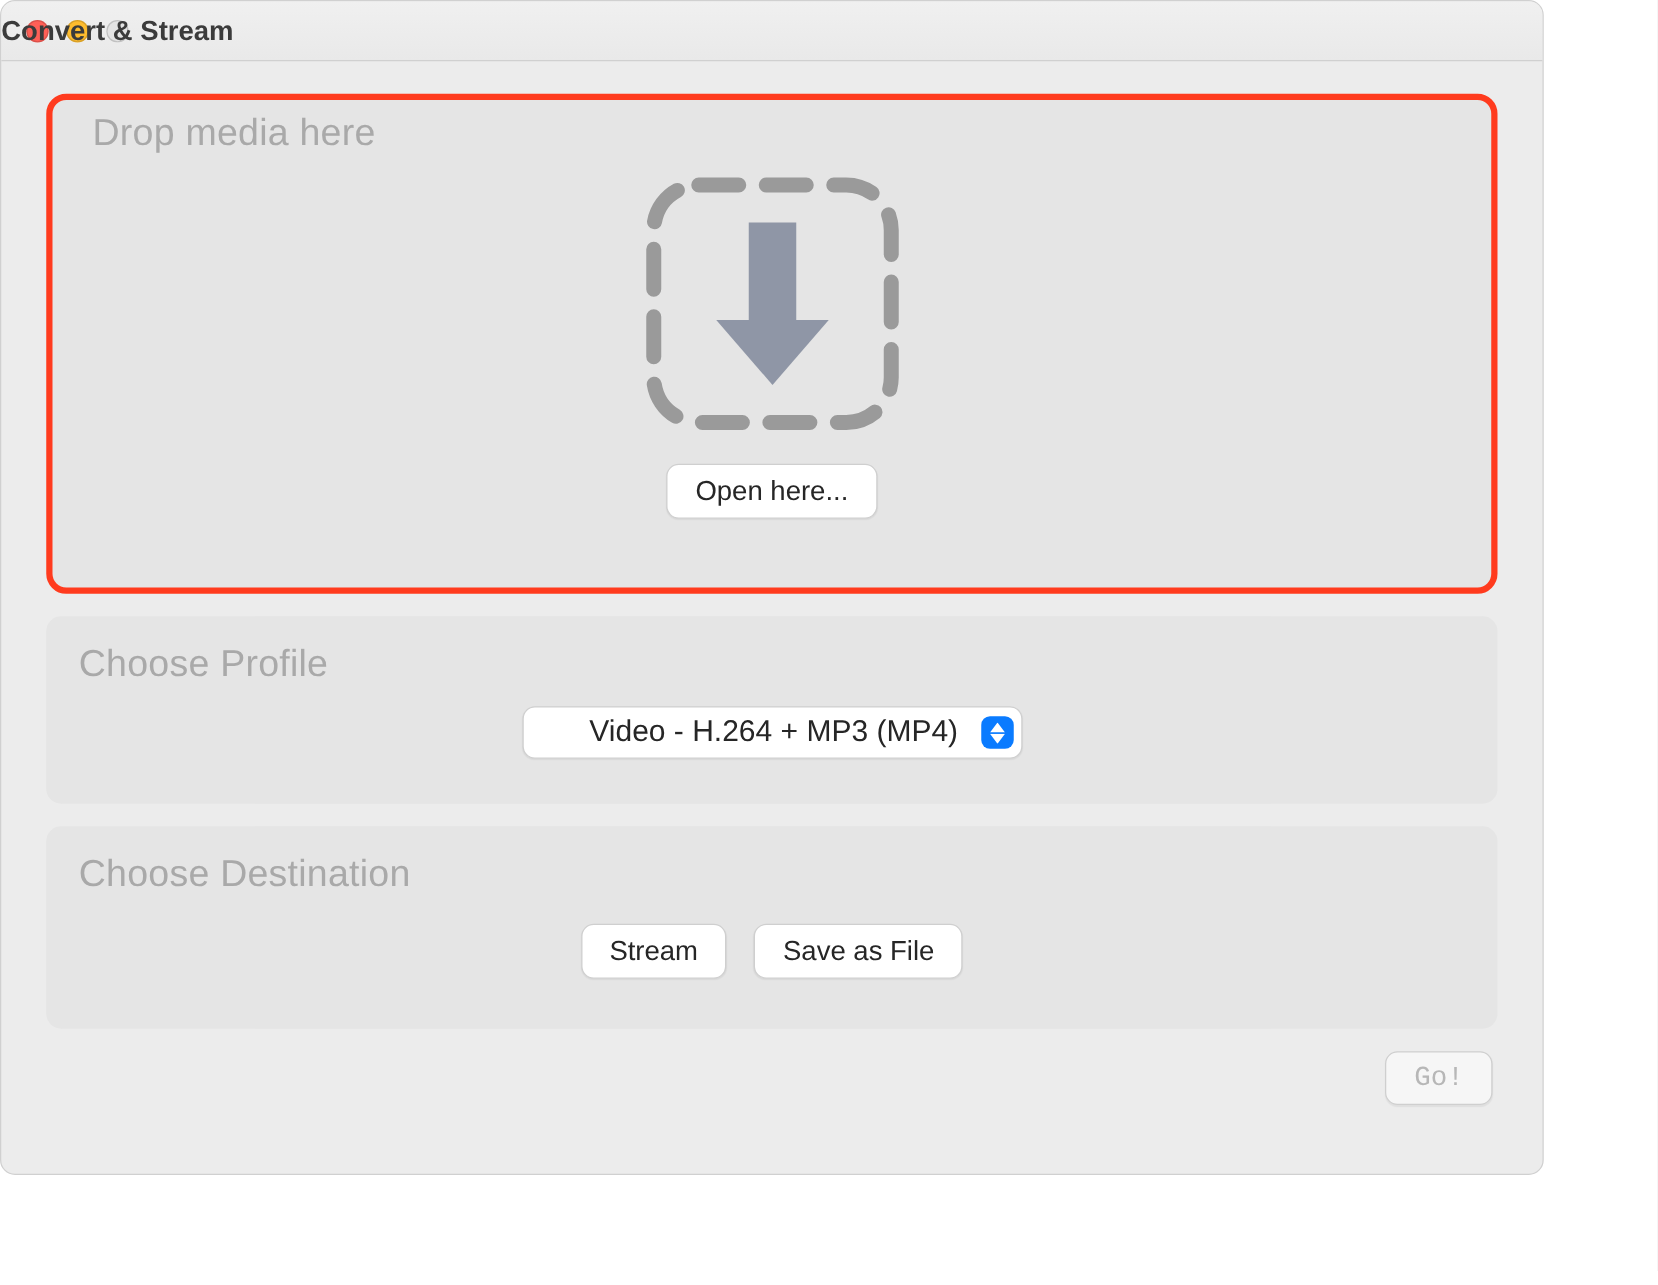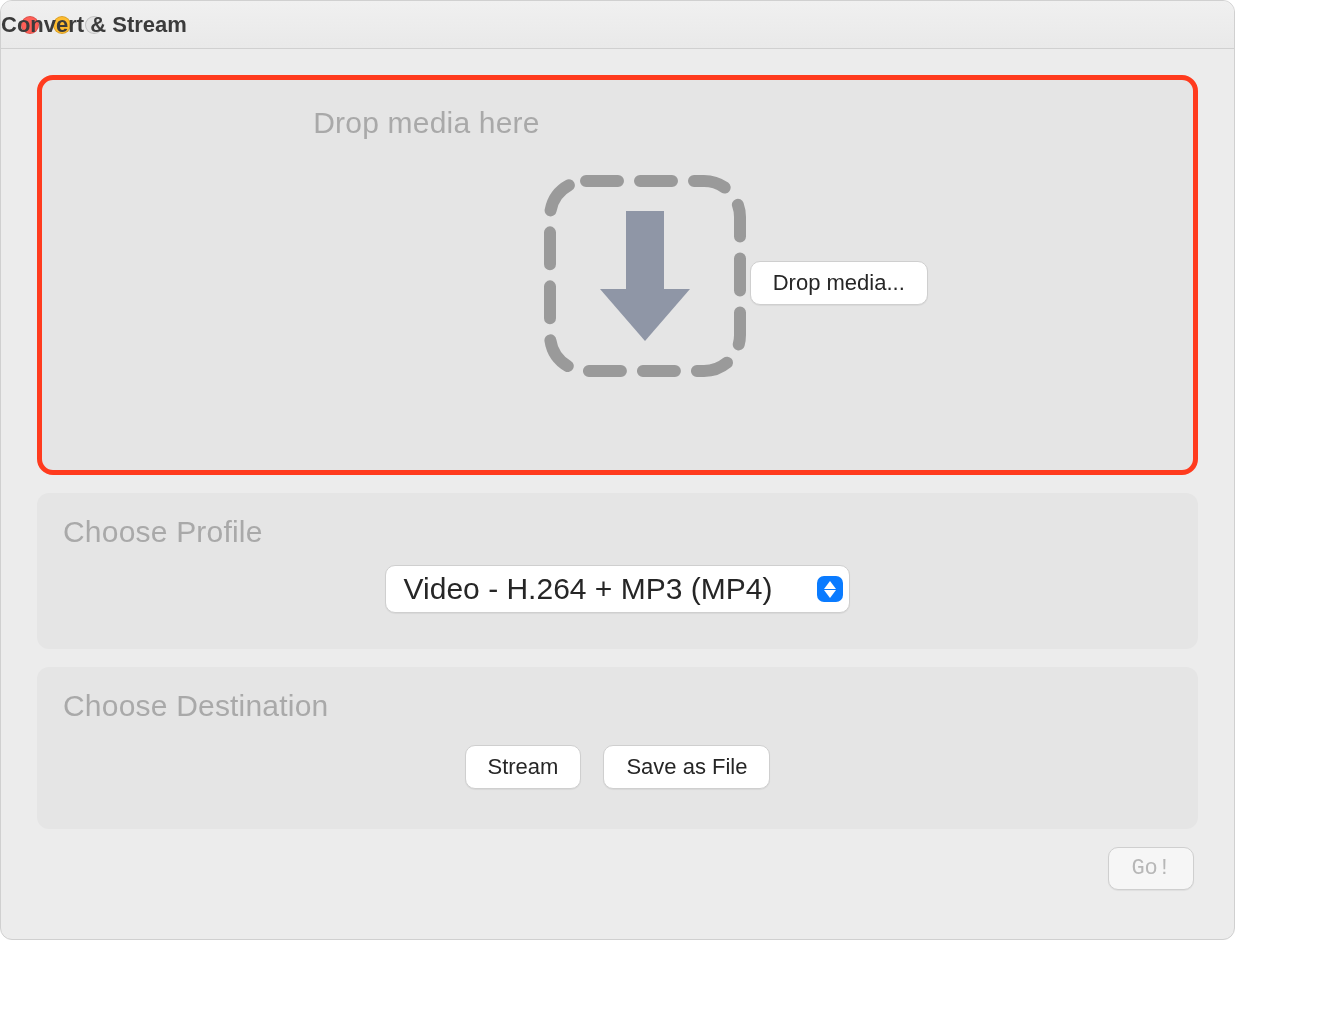--- a/index.html
+++ b/index.html
@@ -69,23 +69,22 @@
     color:var(--heading-gray);
     margin:0 0 6px 0;
     letter-spacing:.2px;
   }
   
   .drop-panel{
     position:relative;
     border:5px solid var(--highlight);
     border-radius:16px;
     min-height:400px;
-    display:flex;align-items:center;
-    padding-top:20px;
-    justify-content:center;
+    display:flex;flex-direction:column;align-items:center;
+    padding-top:4px;
   }
   .drop-panel .panel-heading{align-self:flex-start;margin-left:6px;margin-top:6px;}
   .drop-icon{margin-top:8px;}
   .open-media-wrap{margin-top:18px;}
   .btn{
     display:inline-flex;align-items:center;justify-content:center;
     background:var(--btn-bg);
     border:1px solid var(--btn-border);
     border-radius:10px;
     padding:8px 22px;
@@ -95,30 +94,29 @@
     cursor:pointer;
     white-space:nowrap;
   }
   .btn.disabled{color:#b7b7b7;background:#f6f6f6;cursor:default;}
   
   .profile-row{
     display:flex;gap:18px;justify-content:center;align-items:center;
     margin-top:16px;margin-bottom:14px;
   }
   .select{
-    display:inline-flex;align-items:center;justify-content:flex-start;
+    display:inline-flex;align-items:center;justify-content:flex-end;
     background:var(--btn-bg);
     border:1px solid var(--btn-border);
     border-radius:10px;
     padding:6px 6px 6px 18px;
-    font-size:30px;
+    font-size:24px;
     min-width:400px;
     box-shadow:0 1px 1px rgba(0,0,0,.06);
     cursor:pointer;
-    gap:27px;
   }
   .select .caret{
     width:26px;height:26px;border-radius:7px;background:var(--select-blue);
     display:flex;flex-direction:column;align-items:center;justify-content:center;
     margin-left:18px;
     gap:1px;
   }
   .select .caret svg{display:block;}
   
   .dest-row{
@@ -153,21 +151,21 @@
           <rect x="10" y="10" width="190" height="190" rx="36" ry="36" fill="none" stroke="#9a9a9a" stroke-width="12" stroke-dasharray="32 22" stroke-linecap="round"></rect>
           <g>
             <rect x="86" y="40" width="38" height="80" fill="#8f96a6"></rect>
             <polygon points="60,118 150,118 105,170" fill="#8f96a6"></polygon>
           </g>
         </svg>
       </div>
 
       <div class="open-media-wrap">
         <div class="btn">
-          <span>Drop media...</span>
+          <span>Open here...</span>
         </div>
       </div>
     </div>
 
     <div class="panel">
       <div class="panel-heading">Choose Profile</div>
       <div class="profile-row">
         <div class="select">
           <span>Video - H.264 + MP3 (MP4)</span>
           <span class="caret">

